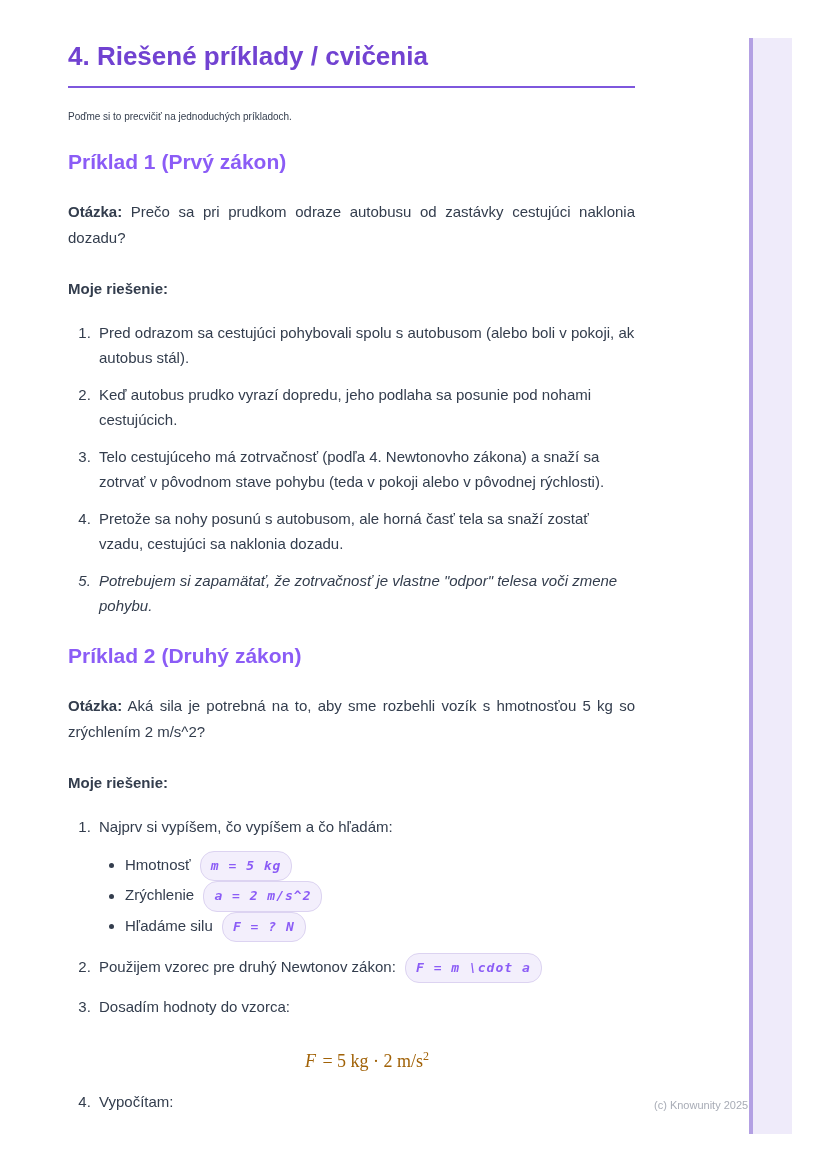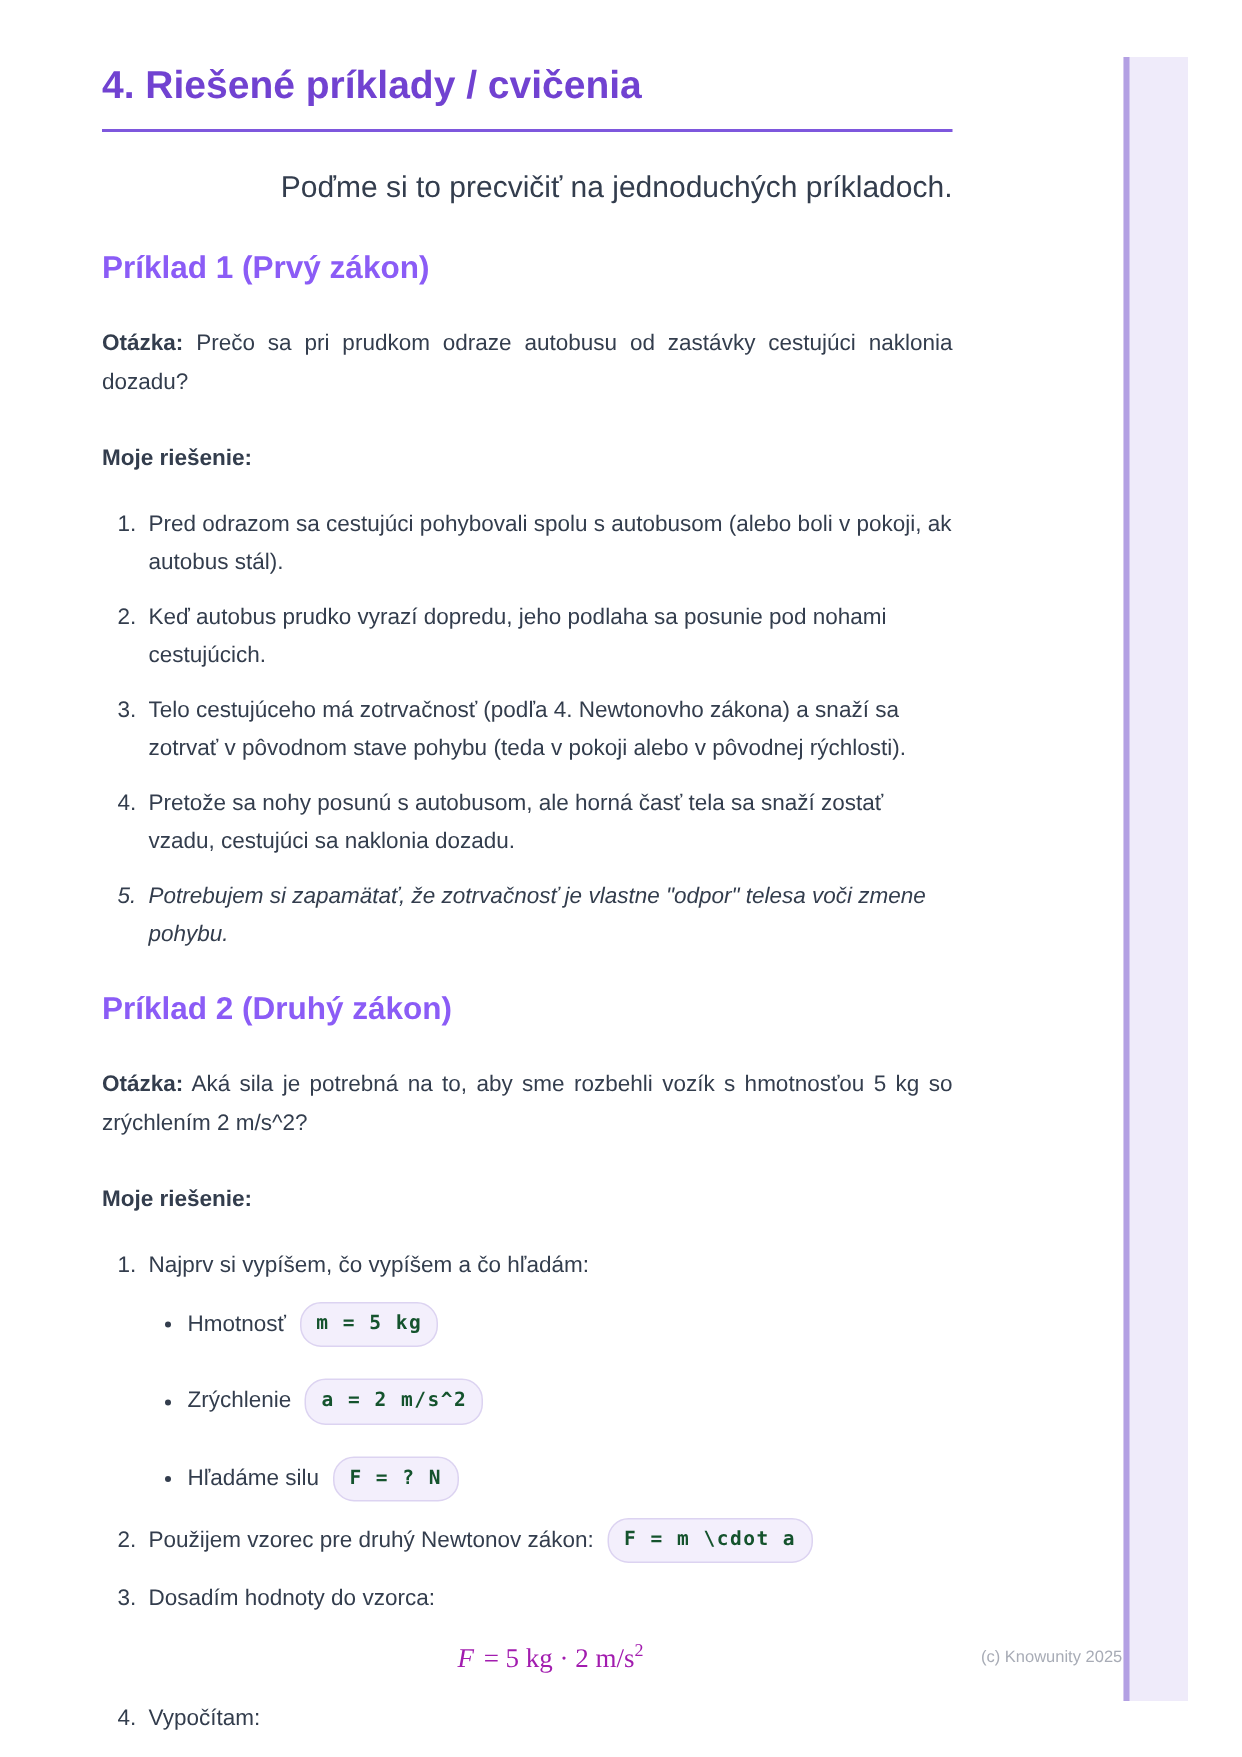--- a/index.html
+++ b/index.html
@@ -13,58 +13,59 @@
     overflow: hidden;
   }
   .content { position: absolute; left: 68px; top: 0; width: 567px; }
 
   h1.doc-title {
     margin: 0; padding: 42px 0 14px;
     font-size: 26px; line-height: 1.15; font-weight: 700;
     color: #7142d1;
     border-bottom: 2px solid #7e57dd;
   }
-  p.intro { margin: 20px 0 0; font-size: 20px; line-height: 1.7; text-align: right; }
+  p.intro { margin: 20px 0 0; font-size: 10px; line-height: 1.7; }
   h2.section {
     margin: 24px 0 0;
     font-size: 21px; line-height: 1.25; font-weight: 700;
     color: #8b5cf6;
   }
   p.para { margin: 24px 0 0; font-size: 15px; line-height: 1.75; }
   .justify { text-align: justify; }
   strong { font-weight: 700; }
 
   ol.steps { margin: 18px 0 0; padding-left: 27px; font-size: 15px; line-height: 1.7; }
   ol.steps > li { margin-top: 11px; padding-left: 4px; }
   ol.steps > li:first-child { margin-top: 0; }
   .italic { font-style: italic; }
 
   ul.knowns { list-style: disc; margin: 12px 0 0; padding-left: 26px; }
-  ul.knowns li { margin-top: 21px; }
+  ul.knowns li { margin-top: 0; }
   ul.knowns li:first-child { margin-top: 0; }
 
   code.chip {
     display: inline-block;
     font-family: "DejaVu Sans Mono", monospace;
     font-size: 13px; font-weight: 600; letter-spacing: 1px;
-    color: #14532d;
+    color: #8b5cf6;
     background: #f3effc;
     border: 1px solid #dcd3f1;
     border-radius: 14px;
     padding: 3px 10px;
     margin-left: 5px;
     vertical-align: middle;
+    font-style: italic;
   }
 
   .math {
-    margin: 12px 0 12px;
+    margin: 27px 0 12px;
     text-align: center;
     font-family: "Liberation Serif", serif;
     font-size: 18px;
-    color: #a21caf;
+    color: #a16207;
   }
   .math i { font-style: italic; padding-right: 2px; }
   .math sup { font-size: 12px; }
 
   .side-strip {
     position: absolute; left: 749px; top: 38px;
     width: 43px; height: 1096px;
     background: #efebfa;
     border-left: 4px solid #b3a0e3;
     z-index: 1;

